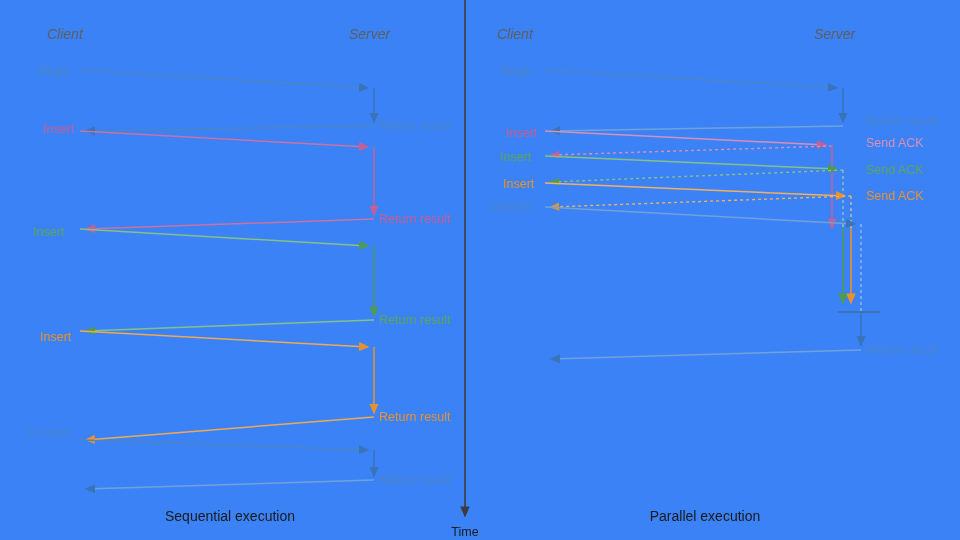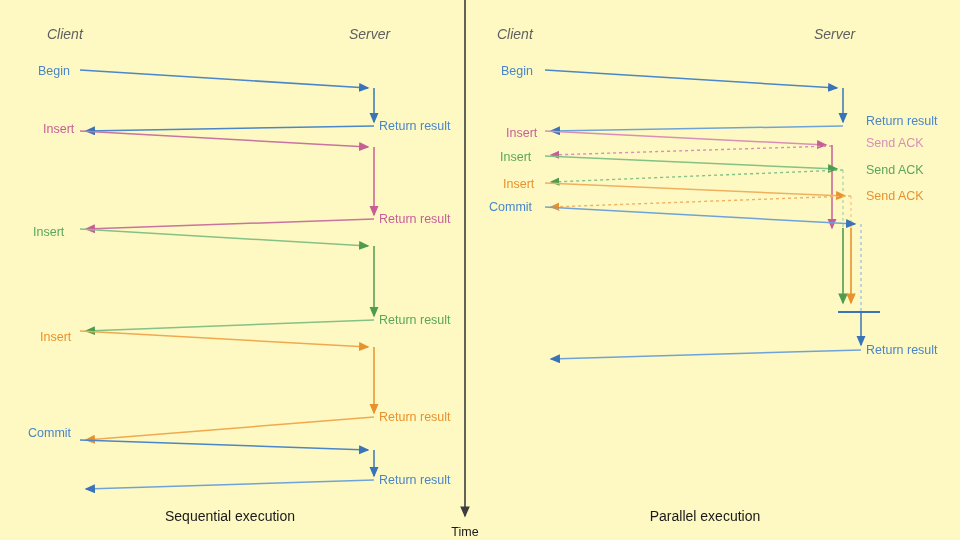--- a/index.html
+++ b/index.html
@@ -1,18 +1,18 @@
 <!DOCTYPE html>
 <html><head>
 <meta charset="utf-8">
 <style>
   html,body{margin:0;padding:0;background:#ffffff;}
   body{width:960px;height:540px;overflow:hidden;
        font-family:"Liberation Sans","DejaVu Sans",sans-serif;}
-  #stage{position:relative;width:960px;height:540px;background:#fef9c3;}
+  #stage{position:relative;width:960px;height:540px;background:#3b82f6;}
   svg{position:absolute;left:0;top:0;width:960px;height:540px;}
   text{font-family:"Liberation Sans","DejaVu Sans",sans-serif;}
   .hdr{font-size:14px;font-style:italic;fill:#5f5f5f;}
   .lbl{font-size:12.5px;}
   .caption{font-size:14px;fill:#1a1a1a;}
   .timelbl{font-size:12.5px;fill:#1a1a1a;}
 </style>
 </head>
 <body>
 

